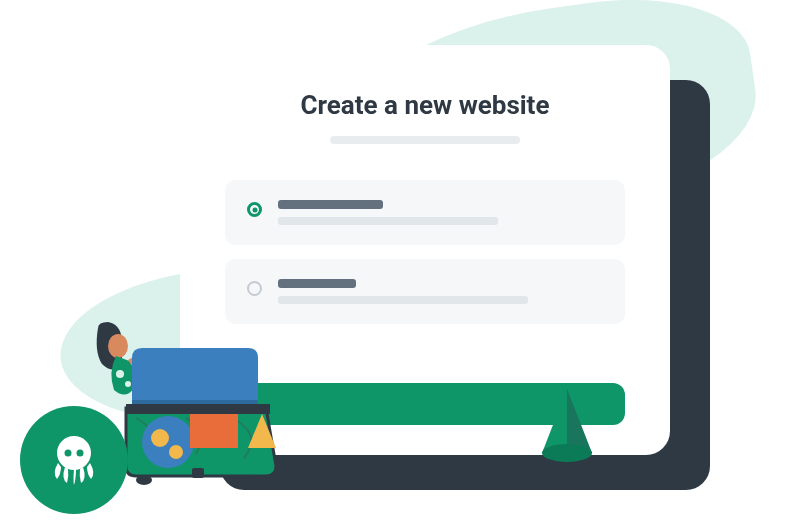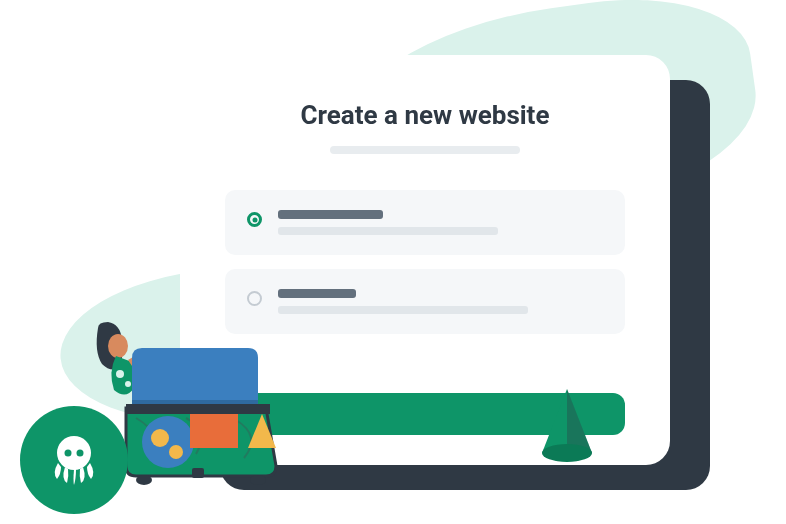--- a/index.html
+++ b/index.html
@@ -40,21 +40,21 @@
       position: absolute;
       top: 80px;
       left: 220px;
       width: 490px;
       height: 410px;
       background: #2f3944;
       border-radius: 24px;
     }
     .card {
       position: absolute;
-      top: 55px;
+      top: 45px;
       left: 180px;
       width: 490px;
       height: 410px;
       background: #ffffff;
       border-radius: 24px;
       padding: 45px 45px 30px;
       display: flex;
       flex-direction: column;
       align-items: center;
     }

